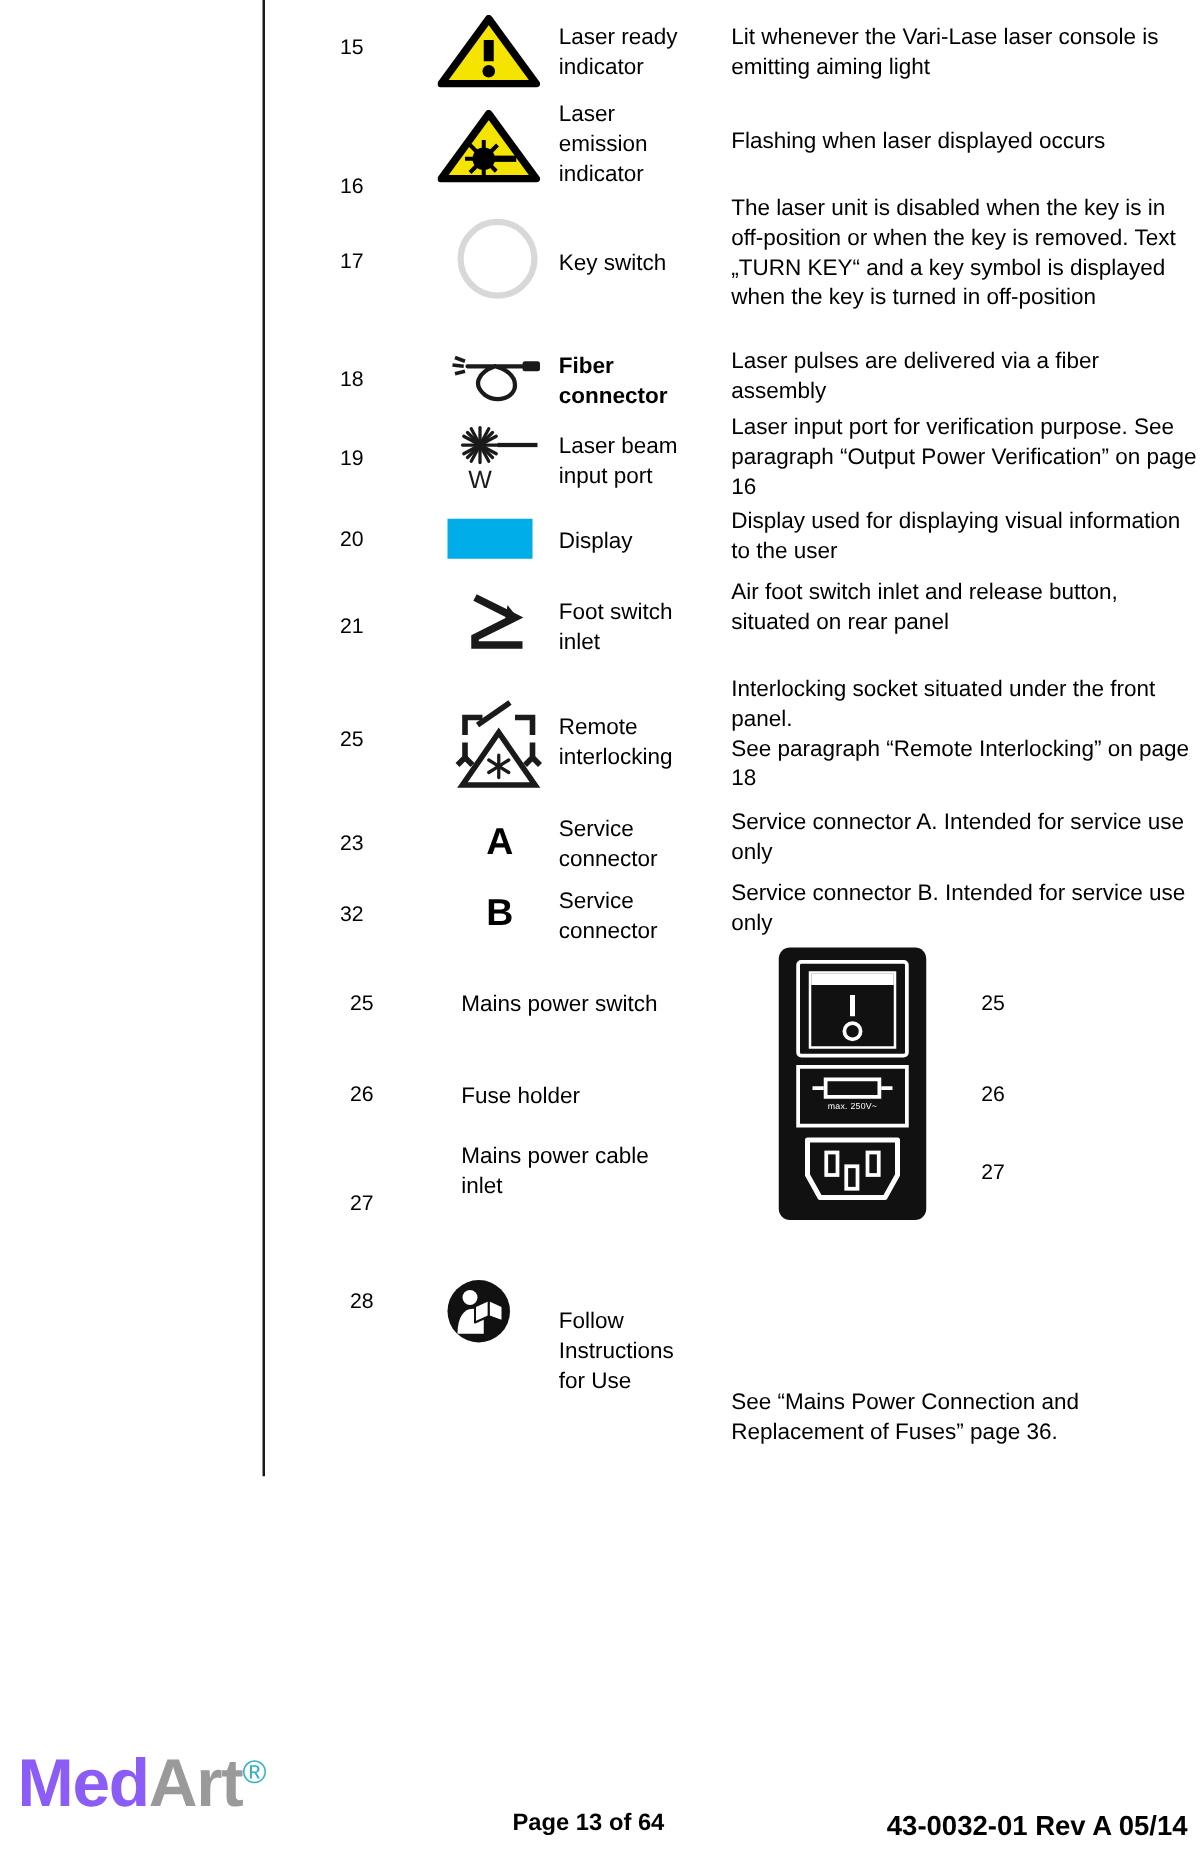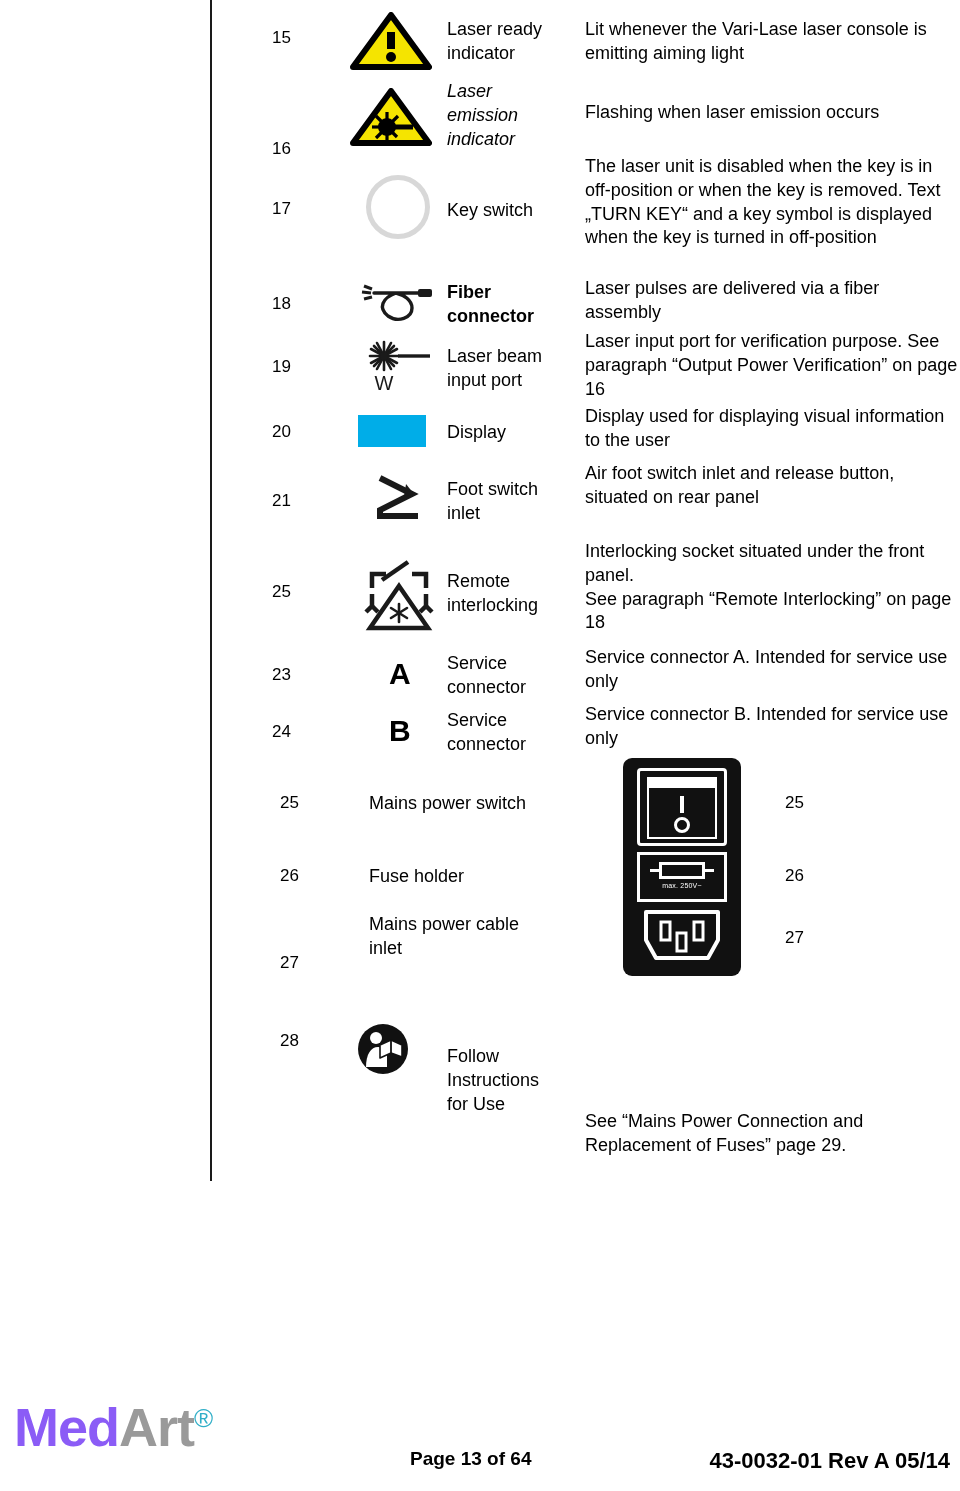--- a/index.html
+++ b/index.html
@@ -146,24 +146,24 @@
           <line x1="37" y1="39" x2="26" y2="28"></line>
           <line x1="37" y1="39" x2="22" y2="39"></line>
           <line x1="37" y1="39" x2="26" y2="50"></line>
           <line x1="37" y1="39" x2="37" y2="52"></line>
           <line x1="37" y1="39" x2="47" y2="49"></line>
         </g>
         <rect x="37" y="36.5" width="26" height="5"></rect>
       </g>
     </svg>
   </div>
-  <div class="cell name" style="left: 447px; top: 80px; width: 130px; white-space: pre-line; font-style: italic;">Laser
+  <div class="cell name" style="left: 447px; top: 80px; width: 130px; white-space: pre-line;">Laser
 emission
 indicator</div>
-  <div class="cell desc" style="left:585px; top:101px; width:368px;">Flashing when laser emission occurs</div>
+  <div class="cell desc" style="left:585px; top:101px; width:368px;">Flashing when laser displayed occurs</div>
 
   <div class="cell num" style="left:272px; top:199px;">17</div>
   <div class="icon" style="left:366px; top:175px;">
     <div class="keyring"></div>
   </div>
   <div class="cell name" style="left:447px; top:199px; width:130px;">Key switch</div>
   <div class="cell desc" style="left:585px; top:155px; width:375px;">The laser unit is disabled when the key is in off-position or when the key is removed. Text „TURN KEY“ and a key symbol is displayed when the key is turned in off-position</div>
 
   <div class="cell num" style="left:272px; top:294px;">18</div>
   <div class="icon" style="left:358px; top:278px;">
@@ -245,21 +245,21 @@
 interlocking</div>
   <div class="cell desc" style="left:585px; top:540px; width:375px; white-space:pre-line;">Interlocking socket situated under the front panel.
 See paragraph “Remote Interlocking” on page 18</div>
 
   <div class="cell num" style="left:272px; top:665px;">23</div>
   <div class="cell bigletter" style="left:389px; top:659px;">A</div>
   <div class="cell name" style="left: 447px; top: 652px; width: 130px; white-space: pre-line;">Service
 connector</div>
   <div class="cell desc" style="left:585px; top:646px; width:375px;">Service connector A. Intended for service use only</div>
 
-  <div class="cell num" style="left:272px; top:722px;">24</div>
+  <div class="cell num" style="left:272px; top:722px;">32</div>
   <div class="cell bigletter" style="left:389px; top:716px;">B</div>
   <div class="cell name" style="left: 447px; top: 709px; width: 130px; white-space: pre-line;">Service
 connector</div>
   <div class="cell desc" style="left:585px; top:703px; width:375px;">Service connector B. Intended for service use only</div>
 
   <div class="power-module" style="left:623px; top:758px;">
     <div class="pm-switch">
       <div class="pm-switch-inner">
         <div class="pm-switch-topbar"></div>
         <div class="pm-bar-I"></div>
@@ -300,21 +300,21 @@
       <circle cx="19" cy="15" r="6" fill="#ffffff"></circle>
       <path d="M9 44 C9 31 14 24 21 24 C26 24 29 27 30 31 L30 44 Z" fill="#ffffff"></path>
       <path d="M23 22 L34 17 L45 22 L45 34 L34 30 L23 35 Z" fill="#ffffff" stroke="#111" stroke-width="1.6" stroke-linejoin="round"></path>
       <line x1="34" y1="17" x2="34" y2="30" stroke="#111111" stroke-width="1.8"></line>
     </svg>
   </div>
   <div class="cell name" style="left: 447px; top: 1019px; width: 140px; white-space: pre-line; margin-top: 26px;">Follow
 Instructions
 for Use</div>
 
-  <div class="cell desc" style="left:585px; top:1110px; width:375px;">See “Mains Power Connection and Replacement of Fuses” page 29.</div>
+  <div class="cell desc" style="left:585px; top:1110px; width:375px;">See “Mains Power Connection and Replacement of Fuses” page 36.</div>
 
   <div class="logo">
     <span class="med">Med</span><span class="art">Art</span><span class="reg">®</span>
   </div>
   <div class="foot-mid">Page 13 of 64</div>
   <div class="foot-right">43-0032-01 Rev A 05/14</div>
 
 </div>
 
 </body></html>

